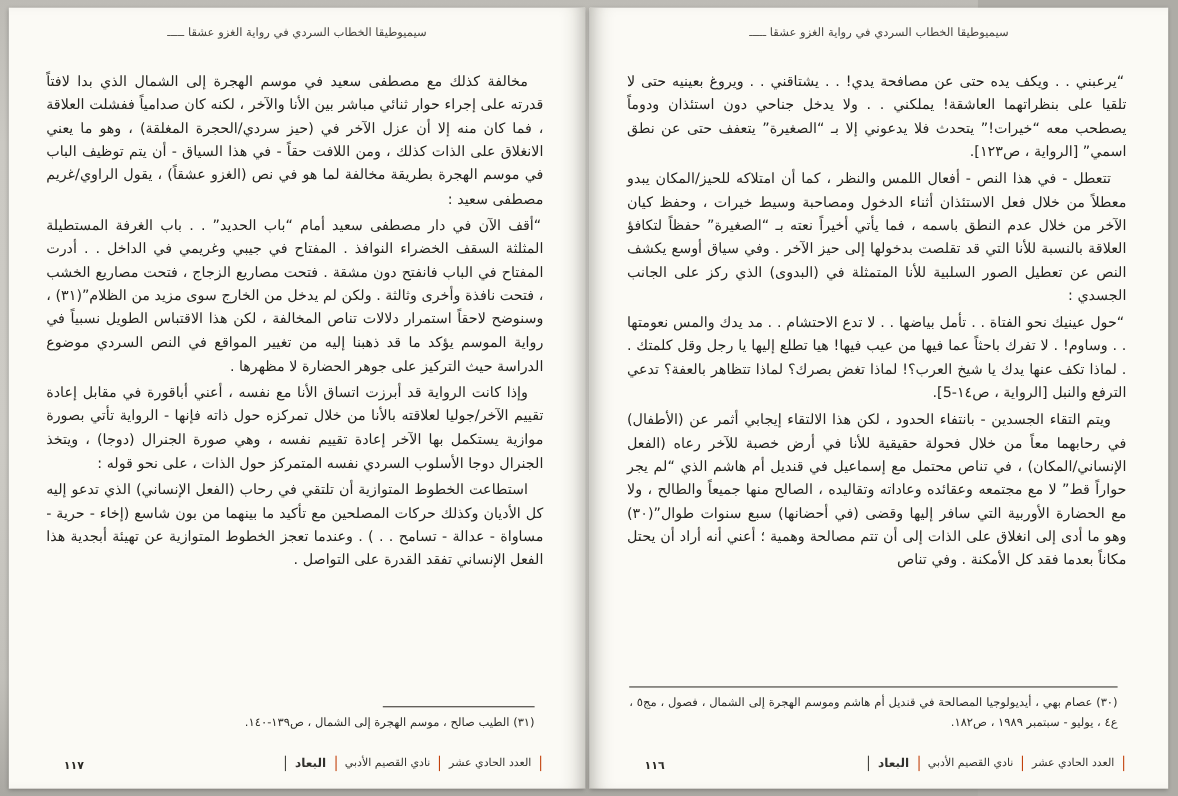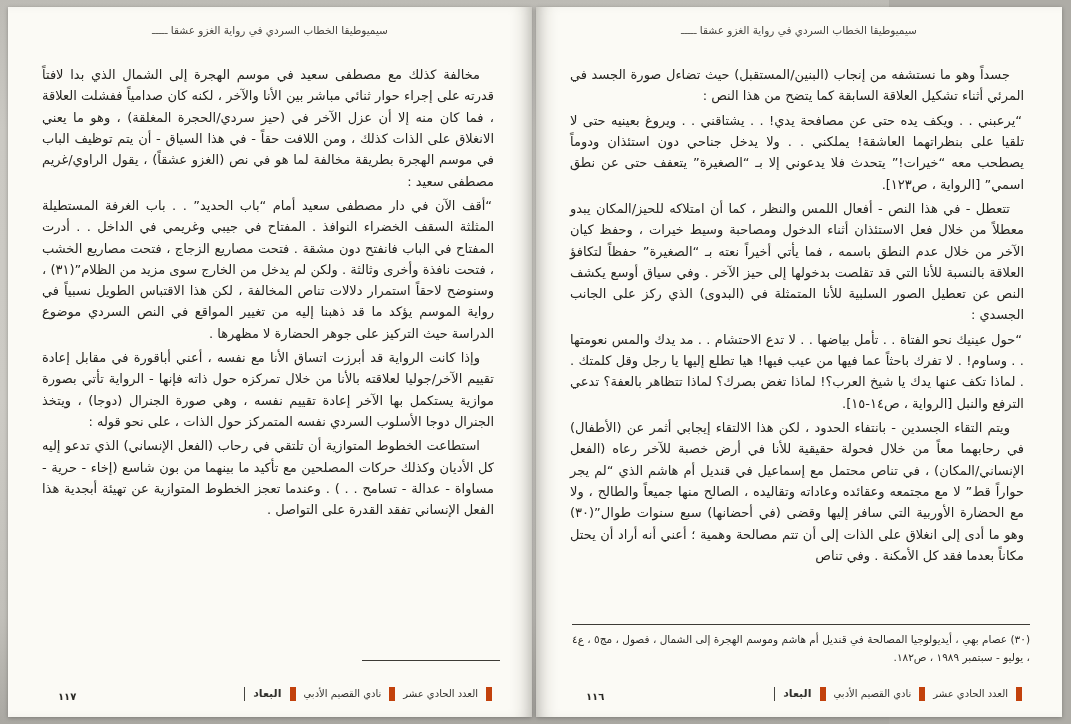--- a/index.html
+++ b/index.html
@@ -35,42 +35,42 @@
   .running-head .orn { color:#57554f; letter-spacing:-1px; }
   .body-text {
     position:absolute; top:57px; right:38px; left:34px;
     direction:rtl; text-align:justify;
     font-size:13px; line-height:1.64;
     color:#262520;
   }
   .body-text p { margin:0 0 3px 0; text-indent:14px; }
   .body-text p.q { text-indent:2px; }
   .footnote {
-    position:absolute; left:36px; right:32px; bottom:50px;
+    position:absolute; left:36px; right:46px; bottom:50px;
     direction:rtl; text-align:justify;
     font-size:10.5px; line-height:1.7; color:#2c2b27;
   }
   .footnote .rule { border-top:1px solid #3d3b36; margin-bottom:6px; }
   .page.left .footnote .rule { width:138px; }
   .page.right .footnote .rule { width:100%; }
   .page-footer {
     position:absolute; left:42px; right:40px; bottom:15px; height:18px;
     font-size:10px; color:#32312d;
   }
   .page-number {
     position:absolute; left:8px; bottom:0;
     font-size:10px; font-weight:bold; color:#2b2a26;
   }
   .journal-line {
     position:absolute; right:0; bottom:1px;
     display:inline-flex; direction:ltr; align-items:center;
   }
   .journal-line .seg {
     direction:rtl; padding:0 8px;
-    border-right:6px solid #c2410c;
+    border-right:1px solid #c2410c;
     white-space:nowrap; line-height:14px;
   }
   .journal-line .seg:first-child { border-left:1px solid #45443f; font-weight:bold; font-size:11px; }
 </style>
 </head>
 <body>
 
 <div class="scan">
 
   <div class="page left">
@@ -79,41 +79,41 @@
       <span class="orn">ـــــ</span>
     </div>
     <div class="body-text">
       <p class="para">مخالفة كذلك مع مصطفى سعيد في موسم الهجرة إلى الشمال الذي بدا لافتاً قدرته على إجراء حوار ثنائي مباشر بين الأنا والآخر ، لكنه كان صدامياً ففشلت العلاقة ، فما كان منه إلا أن عزل الآخر في (حيز سردي/الحجرة المغلقة) ، وهو ما يعني الانغلاق على الذات كذلك ، ومن اللافت حقاً - في هذا السياق - أن يتم توظيف الباب في موسم الهجرة بطريقة مخالفة لما هو في نص (الغزو عشقاً) ، يقول الراوي/غريم مصطفى سعيد :</p>
       <p class="para q">“أقف الآن في دار مصطفى سعيد أمام “باب الحديد” . . باب الغرفة المستطيلة المثلثة السقف الخضراء النوافذ . المفتاح في جيبي وغريمي في الداخل . . أدرت المفتاح في الباب فانفتح دون مشقة . فتحت مصاريع الزجاج ، فتحت مصاريع الخشب ، فتحت نافذة وأخرى وثالثة . ولكن لم يدخل من الخارج سوى مزيد من الظلام”(٣١) ، وسنوضح لاحقاً استمرار دلالات تناص المخالفة ، لكن هذا الاقتباس الطويل نسبياً في رواية الموسم يؤكد ما قد ذهبنا إليه من تغيير المواقع في النص السردي موضوع الدراسة حيث التركيز على جوهر الحضارة لا مظهرها .</p>
       <p class="para">وإذا كانت الرواية قد أبرزت اتساق الأنا مع نفسه ، أعني أباقورة في مقابل إعادة تقييم الآخر/جوليا لعلاقته بالأنا من خلال تمركزه حول ذاته فإنها - الرواية تأتي بصورة موازية يستكمل بها الآخر إعادة تقييم نفسه ، وهي صورة الجنرال (دوجا) ، ويتخذ الجنرال دوجا الأسلوب السردي نفسه المتمركز حول الذات ، على نحو قوله :</p>
       <p class="para">استطاعت الخطوط المتوازية أن تلتقي في رحاب (الفعل الإنساني) الذي تدعو إليه كل الأديان وكذلك حركات المصلحين مع تأكيد ما بينهما من بون شاسع (إخاء - حرية - مساواة - عدالة - تسامح . . ) . وعندما تعجز الخطوط المتوازية عن تهيئة أبجدية هذا الفعل الإنساني تفقد القدرة على التواصل .</p>
     </div>
     <div class="footnote">
       <div class="rule"></div>
+      <div class="fn-text">(٣١) الطيب صالح ، موسم الهجرة إلى الشمال ، ص١٣٩-١٤٠.</div>
     </div>
     <div class="page-footer">
       <span class="page-number">١١٧</span>
       <span class="journal-line">
         <span class="seg">البعاد</span>
         <span class="seg">نادي القصيم الأدبي</span>
         <span class="seg">العدد الحادي عشر</span>
       </span>
     </div>
   </div>
 
   <div class="page right">
     <div class="running-head">
       <span>سيميوطيقا الخطاب السردي في رواية الغزو عشقا</span>
       <span class="orn">ـــــ</span>
     </div>
     <div class="body-text">
-      <p class="para">جسداً وهو ما نستشفه من إنجاب (البنين/المستقبل) حيث تضاءل صورة الجسد في المرئي أثناء تشكيل العلاقة السابقة كما يتضح من هذا النص :</p>
       <p class="para q">“يرعبني . . ويكف يده حتى عن مصافحة يدي! . . يشتاقني . . ويروغ بعينيه حتى لا تلقيا على بنظراتهما العاشقة! يملكني . . ولا يدخل جناحي دون استئذان ودوماً يصطحب معه “خيرات!” يتحدث فلا يدعوني إلا بـ “الصغيرة” يتعفف حتى عن نطق اسمي” [الرواية ، ص١٢٣].</p>
       <p class="para">تتعطل - في هذا النص - أفعال اللمس والنظر ، كما أن امتلاكه للحيز/المكان يبدو معطلاً من خلال فعل الاستئذان أثناء الدخول ومصاحبة وسيط خيرات ، وحفظ كيان الآخر من خلال عدم النطق باسمه ، فما يأتي أخيراً نعته بـ “الصغيرة” حفظاً لتكافؤ العلاقة بالنسبة للأنا التي قد تقلصت بدخولها إلى حيز الآخر . وفي سياق أوسع يكشف النص عن تعطيل الصور السلبية للأنا المتمثلة في (البدوى) الذي ركز على الجانب الجسدي :</p>
-      <p class="para q">“حول عينيك نحو الفتاة . . تأمل بياضها . . لا تدع الاحتشام . . مد يدك والمس نعومتها . . وساوم! . لا تفرك باحثاً عما فيها من عيب فيها! هيا تطلع إليها يا رجل وقل كلمتك . . لماذا تكف عنها يدك يا شيخ العرب؟! لماذا تغض بصرك؟ لماذا تتظاهر بالعفة؟ تدعي الترفع والنبل [الرواية ، ص١٤-١٥].</p>
+      <p class="para q">“حول عينيك نحو الفتاة . . تأمل بياضها . . لا تدع الاحتشام . . مد يدك والمس نعومتها . . وساوم! . لا تفرك باحثاً عما فيها من عيب فيها! هيا تطلع إليها يا رجل وقل كلمتك . . لماذا تكف عنها يدك يا شيخ العرب؟! لماذا تغض بصرك؟ لماذا تتظاهر بالعفة؟ تدعي الترفع والنبل [الرواية ، ص١٤-5].</p>
       <p class="para">ويتم التقاء الجسدين - بانتفاء الحدود ، لكن هذا الالتقاء إيجابي أثمر عن (الأطفال) في رحابهما معاً من خلال فحولة حقيقية للأنا في أرض خصبة للآخر رعاه (الفعل الإنساني/المكان) ، في تناص محتمل مع إسماعيل في قنديل أم هاشم الذي “لم يجر حواراً قط” لا مع مجتمعه وعقائده وعاداته وتقاليده ، الصالح منها جميعاً والطالح ، ولا مع الحضارة الأوربية التي سافر إليها وقضى (في أحضانها) سبع سنوات طوال”(٣٠) وهو ما أدى إلى انغلاق على الذات إلى أن تتم مصالحة وهمية ؛ أعني أنه أراد أن يحتل مكاناً بعدما فقد كل الأمكنة . وفي تناص</p>
     </div>
     <div class="footnote">
       <div class="rule"></div>
       <div class="fn-text">(٣٠) عصام بهي ، أيديولوجيا المصالحة في قنديل أم هاشم وموسم الهجرة إلى الشمال ، فصول ، مج٥ ، ع٤ ، يوليو - سبتمبر ١٩٨٩ ، ص١٨٢.</div>
     </div>
     <div class="page-footer">
       <span class="page-number">١١٦</span>
       <span class="journal-line">
         <span class="seg">البعاد</span>

